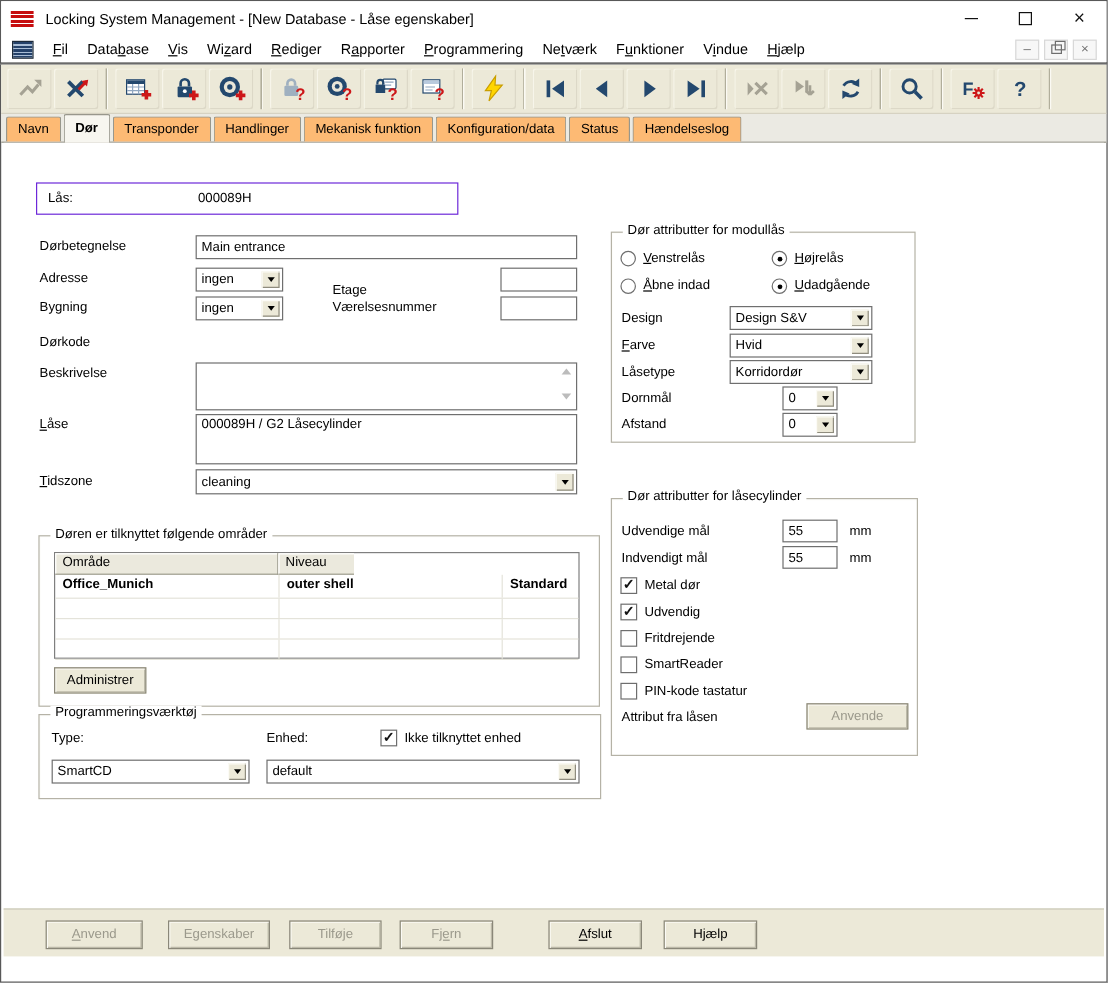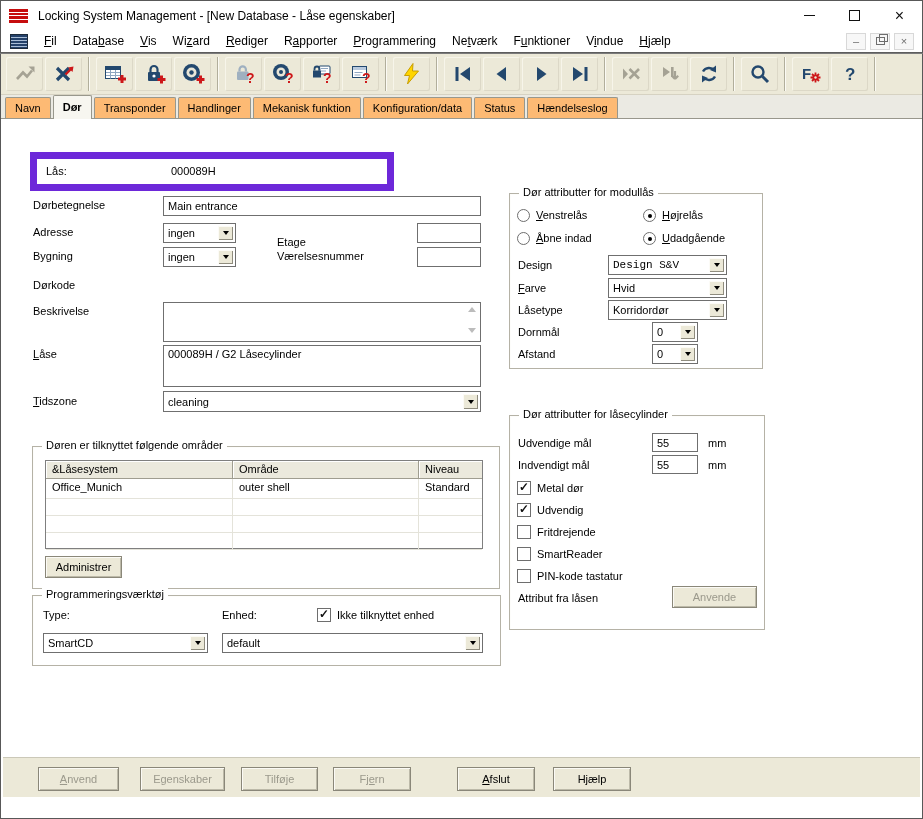--- a/index.html
+++ b/index.html
@@ -29,21 +29,21 @@
   .tbtn{width:37px;height:34px;display:flex;align-items:center;justify-content:center;margin:0 1px;border-radius:2px;
         box-shadow:inset 1px 1px 0 #f7f5ea, inset -1px -1px 0 #dcd8c7;}
   .tsep{width:2px;height:34px;margin:0 5px;background:linear-gradient(to right,#b1ae9b 0 1px,#fbfaf4 1px 2px);flex:none;}
   
   .tabstrip{position:absolute;left:1px;top:95px;right:1px;height:24px;background:#ebeae3;display:flex;align-items:flex-end;padding-left:4px;border-bottom:1px solid #98978c;box-sizing:border-box;}
   .tab{height:20px;line-height:20px;padding:0 9px;font-size:11px;background:#fdba74;border:1px solid #98978c;border-bottom:none;border-radius:2px 2px 0 0;margin-right:2px;color:#000;position:relative;}
   .tab.active{height:23px;line-height:22px;font-weight:bold;background:#f7f6f0;z-index:3;margin-bottom:-1px;}
   
   .content{position:absolute;left:3px;top:119px;width:917px;height:638px;background:#fff;}
   .lbl{position:absolute;font-size:11px;color:#000;white-space:nowrap;}
-  .etched{position:absolute;border:7px solid #6d28d9;box-shadow:1px 1px 0 #ffffff, inset 1px 1px 0 #ffffff;}
+  .etched{position:absolute;border:1px solid #6d28d9;box-shadow:1px 1px 0 #ffffff, inset 1px 1px 0 #ffffff;}
   .grp{position:absolute;border:1px solid #b5b2a6;box-shadow:inset 1px 1px 0 #fdfdfb;}
   .grp-title{position:absolute;top:-8px;left:9px;background:#fff;padding:0 4px;font-size:11px;white-space:nowrap;}
   .tb{position:absolute;background:#fff;border:1px solid #6f6f6f;font-size:11px;padding:0 4px;box-sizing:border-box;color:#000;display:flex;align-items:center;font-family:"Liberation Sans",sans-serif;}
   input.tb{padding:0 4px;}
   .ta{align-items:flex-start;padding-top:2px;}
   .cmb{position:absolute;background:#fff;border:1px solid #6f6f6f;font-size:11px;box-sizing:border-box;color:#000;}
   .cmb .val{position:absolute;left:4px;top:50%;transform:translateY(-50%);white-space:nowrap;}
   .cmbarr{position:absolute;top:2px;right:2px;bottom:2px;width:15px;background:#ece9d8;display:flex;align-items:center;justify-content:center;
           box-shadow:inset 1px 1px 0 #fcfbf6, inset -1px -1px 0 #8f8c7e;}
   .cmbarr i{width:0;height:0;border-left:3.5px solid transparent;border-right:3.5px solid transparent;border-top:4.5px solid #000;}
@@ -55,21 +55,21 @@
        font-size:11px;display:flex;align-items:center;justify-content:center;color:#000;font-family:"Liberation Sans",sans-serif;}
   .btn.dis{color:#9b998c;}
   .chev{position:absolute;width:0;height:0;border-left:4px solid transparent;border-right:4px solid transparent;}
   .chev.up{border-bottom:5px solid #bcbcbc;}
   .chev.dn{border-top:5px solid #bcbcbc;}
   
   .area-table{position:absolute;left:45px;top:460px;width:438px;height:89px;border:1px solid #7f7f7f;background:#fff;box-sizing:border-box;font-size:11px;}
   .thr{display:flex;height:18px;}
   .th{background:#ebe9dd;border-right:1px solid #9f9d90;border-bottom:1px solid #9f9d90;box-shadow:inset 1px 1px 0 #fff;
       padding:2px 6px;box-sizing:border-box;white-space:nowrap;overflow:hidden;}
-  .tr{display:flex;height:19px;border-bottom:1px solid #e4e3da;}
+  .tr{display:flex;height:19px;border-bottom:1px solid #e4e3da;font-weight:bold;}
   .tr.empty{height:16px;}
   .td{border-right:1px solid #e4e3da;padding:2px 6px;box-sizing:border-box;white-space:nowrap;overflow:hidden;}
   .c1{width:187px;}.c2{width:186px;}.c3{width:63px;border-right:none;}
   
   .footer{position:absolute;left:3px;top:757px;width:917px;height:40px;background:#ece9d8;border-top:1px solid #cbc8b8;box-sizing:border-box;}
   .statusbar{position:absolute;left:1px;bottom:1px;width:921px;height:21px;background:#eeede6;font-size:11px;}
   .status-left{position:absolute;left:6px;top:4px;}
   .seg{position:absolute;top:2px;height:15px;border:1px solid;border-color:#9c9a90 #fcfbf6 #fcfbf6 #9c9a90;display:flex;align-items:center;padding:0 4px;box-sizing:border-box;white-space:nowrap;}
   .grip{position:absolute;right:1px;bottom:1px;width:14px;height:14px;
         background:repeating-linear-gradient(315deg,#fcfbf6 0 1px,#a8a698 1px 2px,transparent 2px 5px);
@@ -326,21 +326,20 @@
       <span class="cmbarr">
         <i></i>
       </span>
   </div>
 
   <div class="grp" style="left:32px;top:446px;width:466px;height:141px;">
     <span class="grp-title">Døren er tilknyttet følgende områder</span>
   </div>
   <div class="area-table">
     <div class="thr">
-      <span class="th c1">&amp;Låsesystem</span>
       <span class="th c2">Område</span>
       <span class="th c3">Niveau</span>
     </div>
     <div class="tr">
       <span class="td c1">Office_Munich</span>
       <span class="td c2">outer shell</span>
       <span class="td c3">Standard</span>
     </div>
     <div class="tr empty">
         <span class="td c1"></span>
@@ -386,21 +385,21 @@
   <span class="radio" style="left:517px;top:209px;"></span>
   <span class="lbl" style="left:536px;top:209px;"><span></span><span class="ul">V</span><span>enstrelås</span></span>
   <span class="radio sel" style="left:643px;top:209px;"></span>
   <span class="lbl" style="left:662px;top:209px;"><span></span><span class="ul">H</span><span>øjrelås</span></span>
   <span class="radio" style="left:517px;top:232px;"></span>
   <span class="lbl" style="left:536px;top:232px;"><span></span><span class="ul">Å</span><span>bne indad</span></span>
   <span class="radio sel" style="left:643px;top:232px;"></span>
   <span class="lbl" style="left:662px;top:232px;"><span></span><span class="ul">U</span><span>dadgående</span></span>
 
   <span class="lbl" style="left:518px;top:259px;">Design</span>
-  <div class="cmb" style="left:608px;top:255px;width:119px;height:20px;font-family:Liberation Mono, monospace;">
+  <div class="cmb" style="left:608px;top:255px;width:119px;height:20px;">
     <span class="val">Design S&amp;V</span>
       <span class="cmbarr">
         <i></i>
       </span>
   </div>
   <span class="lbl" style="left:518px;top:282px;"><span></span><span class="ul">F</span><span>arve</span></span>
   <div class="cmb" style="left:608px;top:278px;width:119px;height:20px;">
     <span class="val">Hvid</span>
       <span class="cmbarr">
         <i></i>

